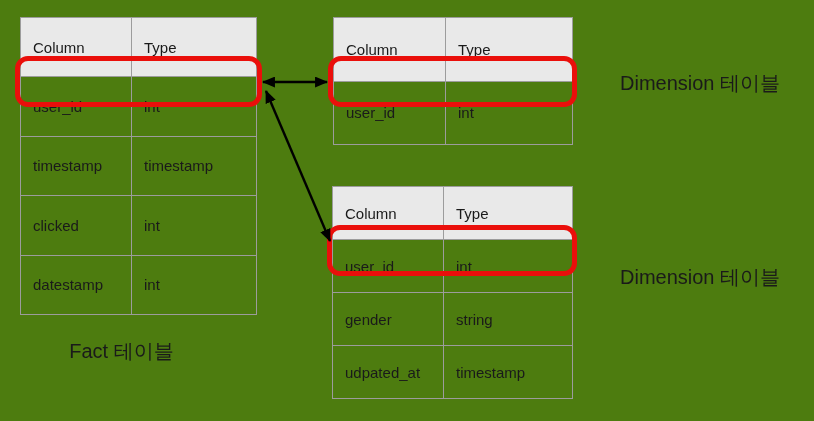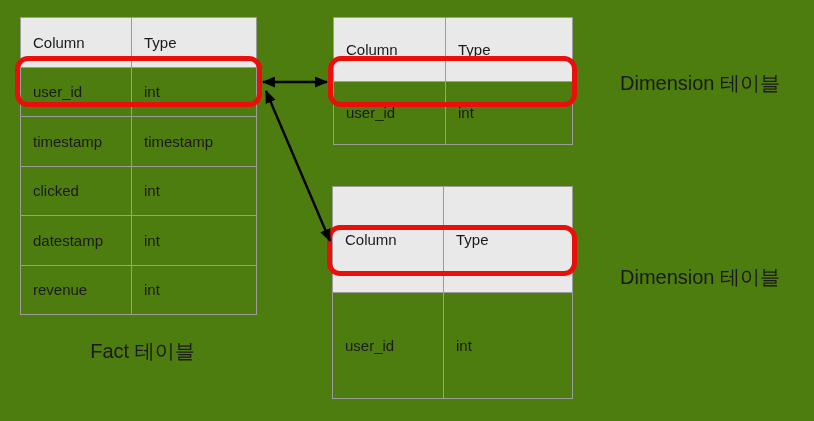--- a/index.html
+++ b/index.html
@@ -58,21 +58,21 @@
   .arrows line { stroke: var(--arrow, #000000); stroke-width: 2.4px; }
   .arrowhead { fill: var(--arrow, #000000); }
 
   .caption {
     position: absolute;
     font-size: 20px;
     color: var(--text, #1a1a1a);
     white-space: nowrap;
     z-index: 2;
   }
-  .caption-fact { left: 24px; top: 338px; width: 237px; text-align: center; }
+  .caption-fact { left: 3px; top: 338px; width: 237px; text-align: center; }
   .caption-dim1 { left: 620px; top: 70px; }
   .caption-dim2 { left: 620px; top: 264px; }
 </style>
 </head>
 <body>
 
 <div class="canvas">
 
   <div class="tbl tbl-fact">
     <table>
@@ -92,24 +92,20 @@
       <tr>
         <td>timestamp</td>
         <td>timestamp</td>
       </tr>
       <tr>
         <td>clicked</td>
         <td>int</td>
       </tr>
       <tr>
         <td>datestamp</td>
-        <td>int</td>
-      </tr>
-      <tr>
-        <td>revenue</td>
         <td>int</td>
       </tr>
     </tbody>
       </table>
   </div>
 
   <div class="tbl tbl-dim1">
     <table>
       <colgroup>
           <col style="width:112px">
@@ -136,20 +132,28 @@
         </colgroup>
       <tbody>
           <tr>
         <th>Column</th>
         <th>Type</th>
       </tr>
       <tr>
         <td>user_id</td>
         <td>int</td>
       </tr>
+      <tr>
+        <td>gender</td>
+        <td>string</td>
+      </tr>
+      <tr>
+        <td>udpated_at</td>
+        <td>timestamp</td>
+      </tr>
     </tbody>
       </table>
   </div>
 
   <div class="hl hl-fact"></div>
   <div class="hl hl-dim1"></div>
   <div class="hl hl-dim2"></div>
 
   <svg class="arrows" viewBox="0 0 814 421">
     <defs>

